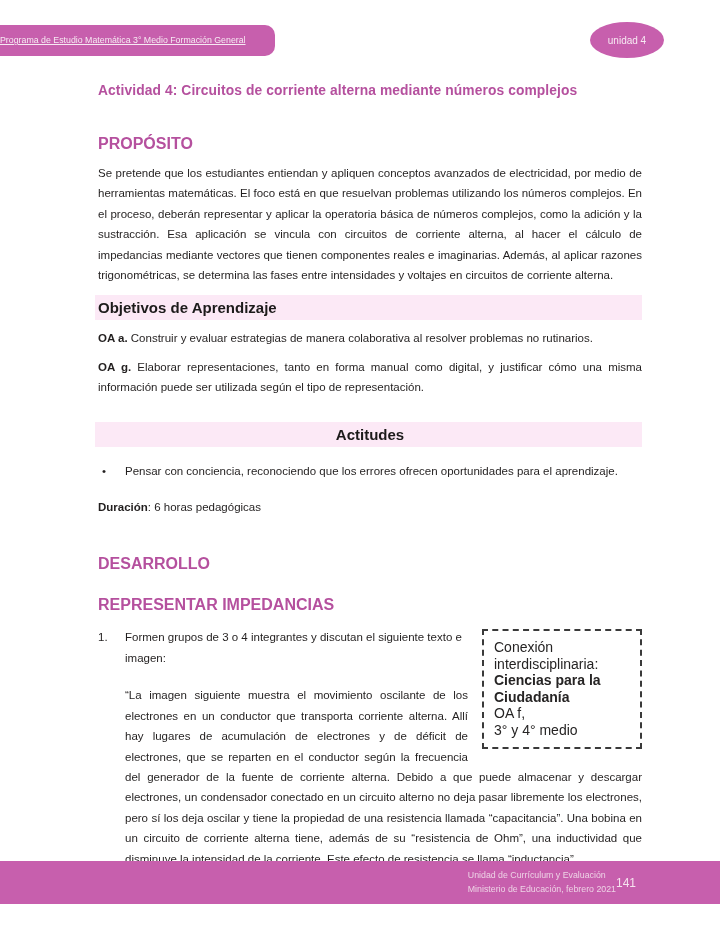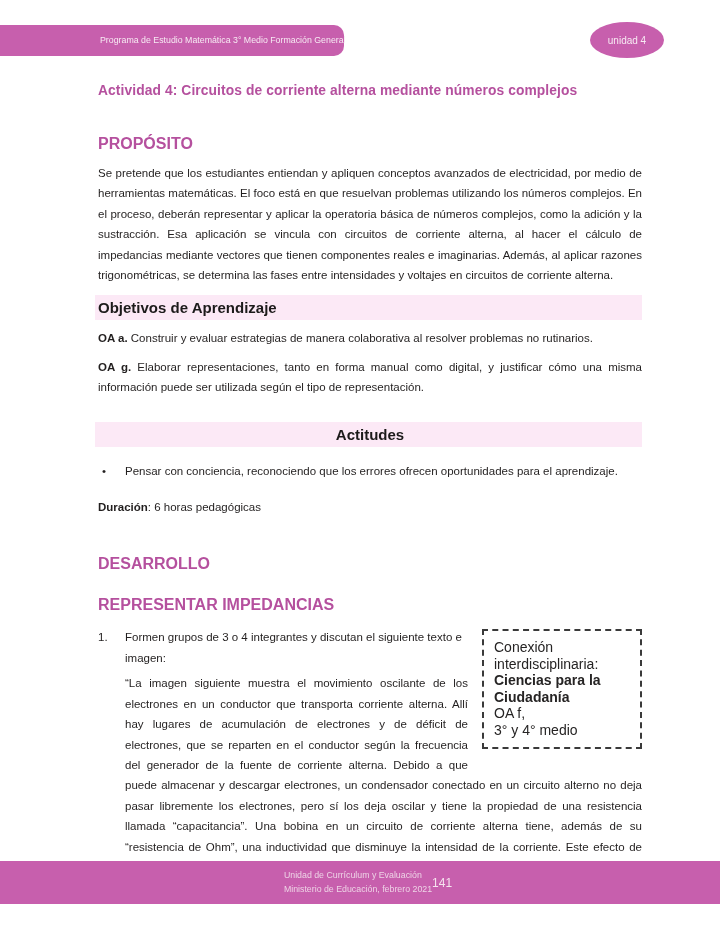--- a/index.html
+++ b/index.html
@@ -7,25 +7,25 @@
   body {
     width:720px; height:932px; position:relative; overflow:hidden;
     font-family:"Liberation Sans", sans-serif;
     color:var(--body-text, #221f1f);
     -webkit-font-smoothing:antialiased;
   }
   .page { position:absolute; inset:0; }
 
   
   .badge-left {
-    position:absolute; top:25px; left:0; width:344px; height:31px;
+    position:absolute; top:25px; left:0; width:275px; height:31px;
     background:var(--accent-bar, #c75fad);
     border-radius:0 10px 10px 0;
     color:#f7eaf3; font-size:8.8px; line-height:31px;
-    padding-left:100px; white-space:nowrap;
+    white-space:nowrap;text-decoration:underline;
   }
   .badge-right {
     position:absolute; top:22px; left:590px; width:74px; height:36px;
     background:var(--accent-bar, #c75fad);
     border-radius:50%;
     color:#f7eaf3; font-size:10px;
     display:flex; align-items:center; justify-content:center;
   }
 
   
@@ -69,30 +69,30 @@
   
   .activity { margin-top:13px; font-size:11.5px; line-height:20.4px; }
   .connection-box {
     float:right; width:160px;
     margin:2px 0 12px 14px;
     border:2px dashed #3a3a3a;
     padding:8px 9px 9px 10px;
     font-size:14px; line-height:16.5px; color:#262424;
   }
   .connection-box .b { font-weight:bold; }
-  p.item1 { padding-left:27px; text-indent:-27px; margin-bottom:5px; }
+  p.item1 { padding-left:27px; text-indent:-27px; margin-bottom:17px; }
   p.item1 .num { display:inline-block; width:27px; text-indent:0; }
   p.quote { margin-left:27px; text-align:justify; }
   .activity::after { content:""; display:block; clear:both; }
 
   
   .footer-bar {
     position:absolute; top:861px; left:0; width:720px; height:43px;
     background:var(--accent-bar, #c75fad);
-    display:flex; align-items:center; justify-content:center;
+    display:flex; align-items:center; justify-content:flex-end;
     padding:0 84px 0 100px;
   }
   .f-left { font-size:8.8px; line-height:13.5px; color:var(--footer-text, #eed3e6); }
   .f-page { font-size:12px; color:#f6e3ef; }
 </style>
 </head>
 <body>
 
 <div class="page">
 

